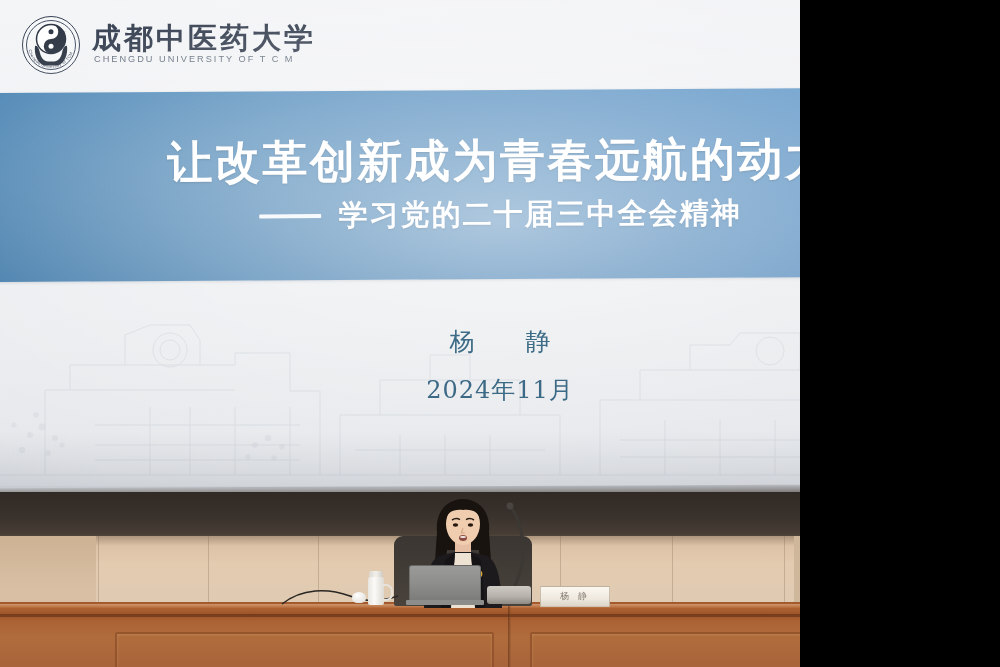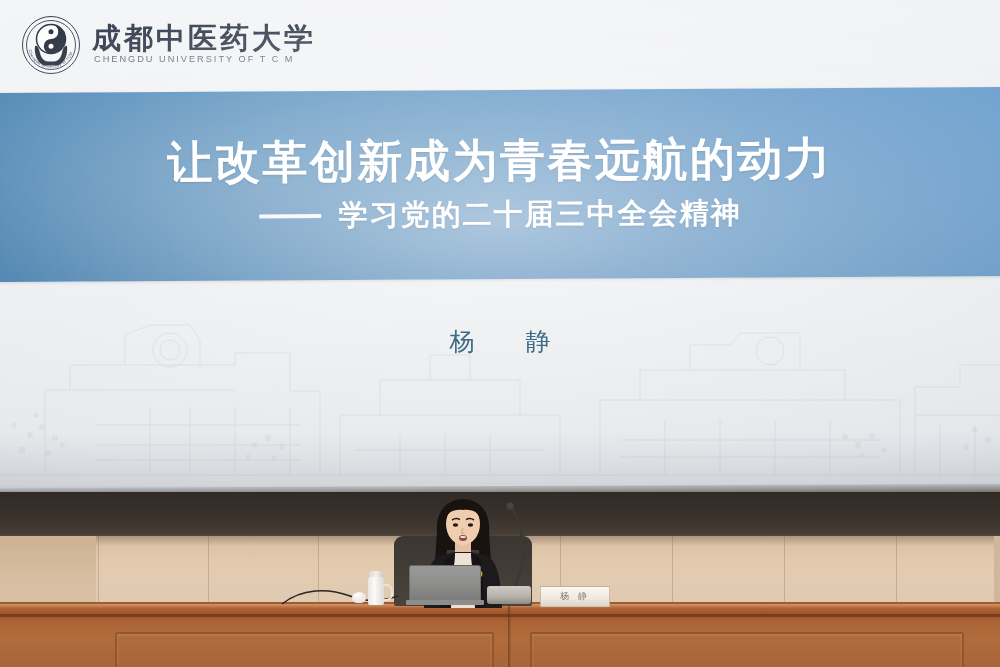--- a/index.html
+++ b/index.html
@@ -6,21 +6,21 @@
     margin: 0;
     padding: 0;
     background: #000;
   }
   body {
     font-family: "Liberation Sans", sans-serif;
   }
 
   .scene {
     position: relative;
-    width: 1000px;
+    width: 800px;
     height: 667px;
     overflow: hidden;
     background: #2b2622;
   }
 
   
   .screen {
     position: absolute;
     left: 0;
     top: 0;
@@ -595,20 +595,21 @@
           <circle cx="862" cy="160" r="2.6"></circle>
             <circle cx="884" cy="155" r="3"></circle>
           <circle cx="975" cy="135" r="3"></circle>
             <circle cx="988" cy="145" r="3.2"></circle>
             <circle cx="966" cy="152" r="2.8"></circle>
         </g>
       </svg>
 
       <div class="presenter-block">
         <div class="presenter-name">杨　静</div>
+        <div class="presenter-date">2024年11月</div>
       </div>
     </div>
 
     <div class="screen-bottom-shade"></div>
     <div class="screen-vignette"></div>
   </div>
 
   <div class="screen-frame-bottom"></div>
   <div class="dark-band"></div>
 

